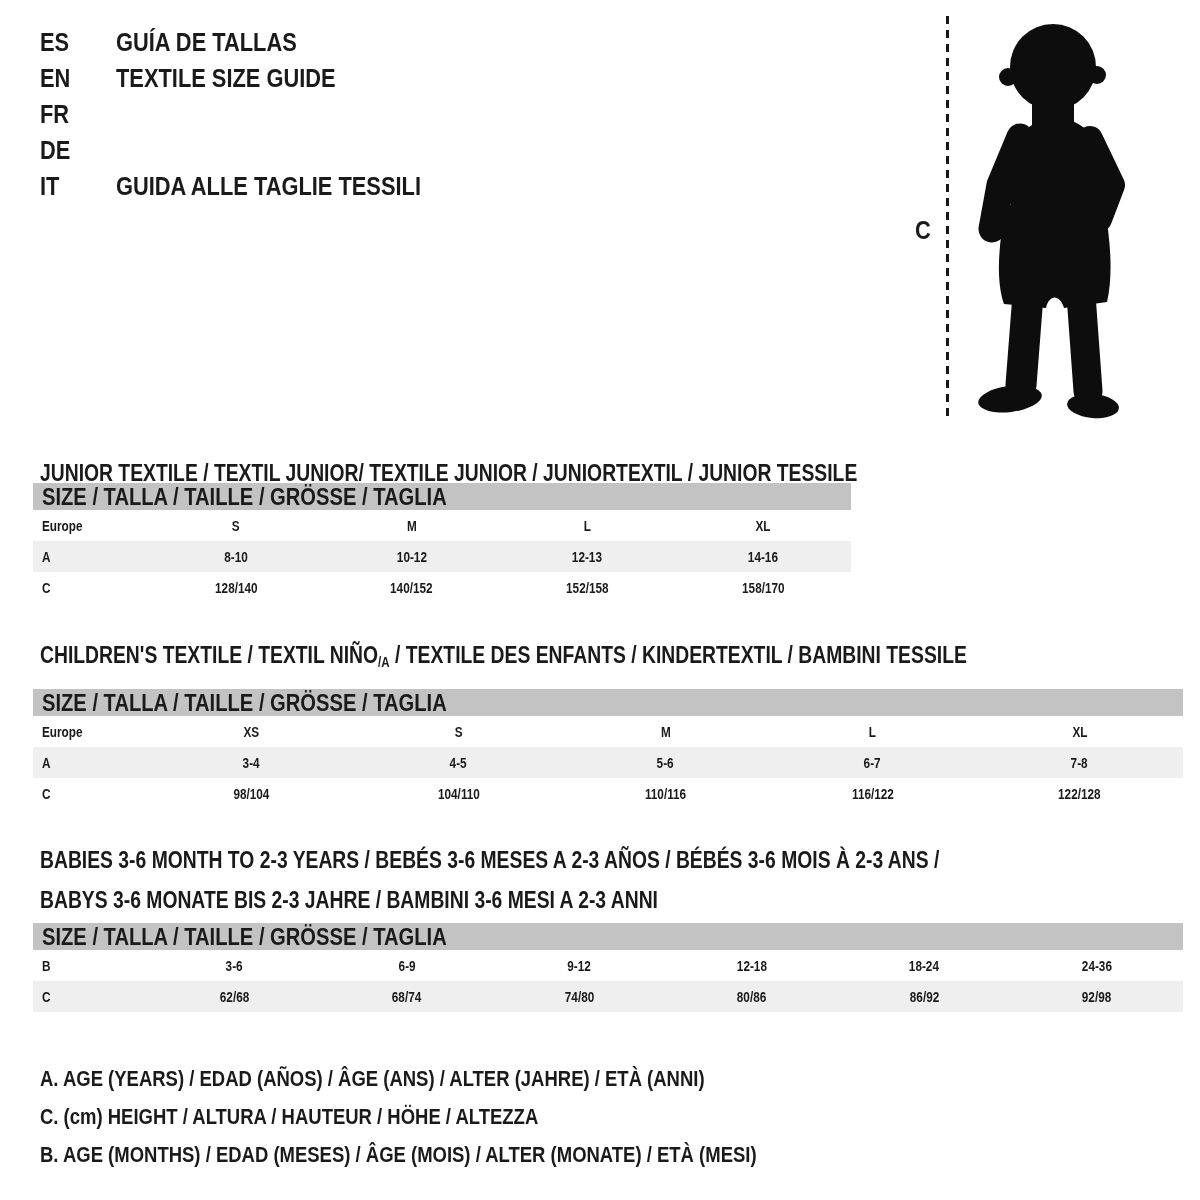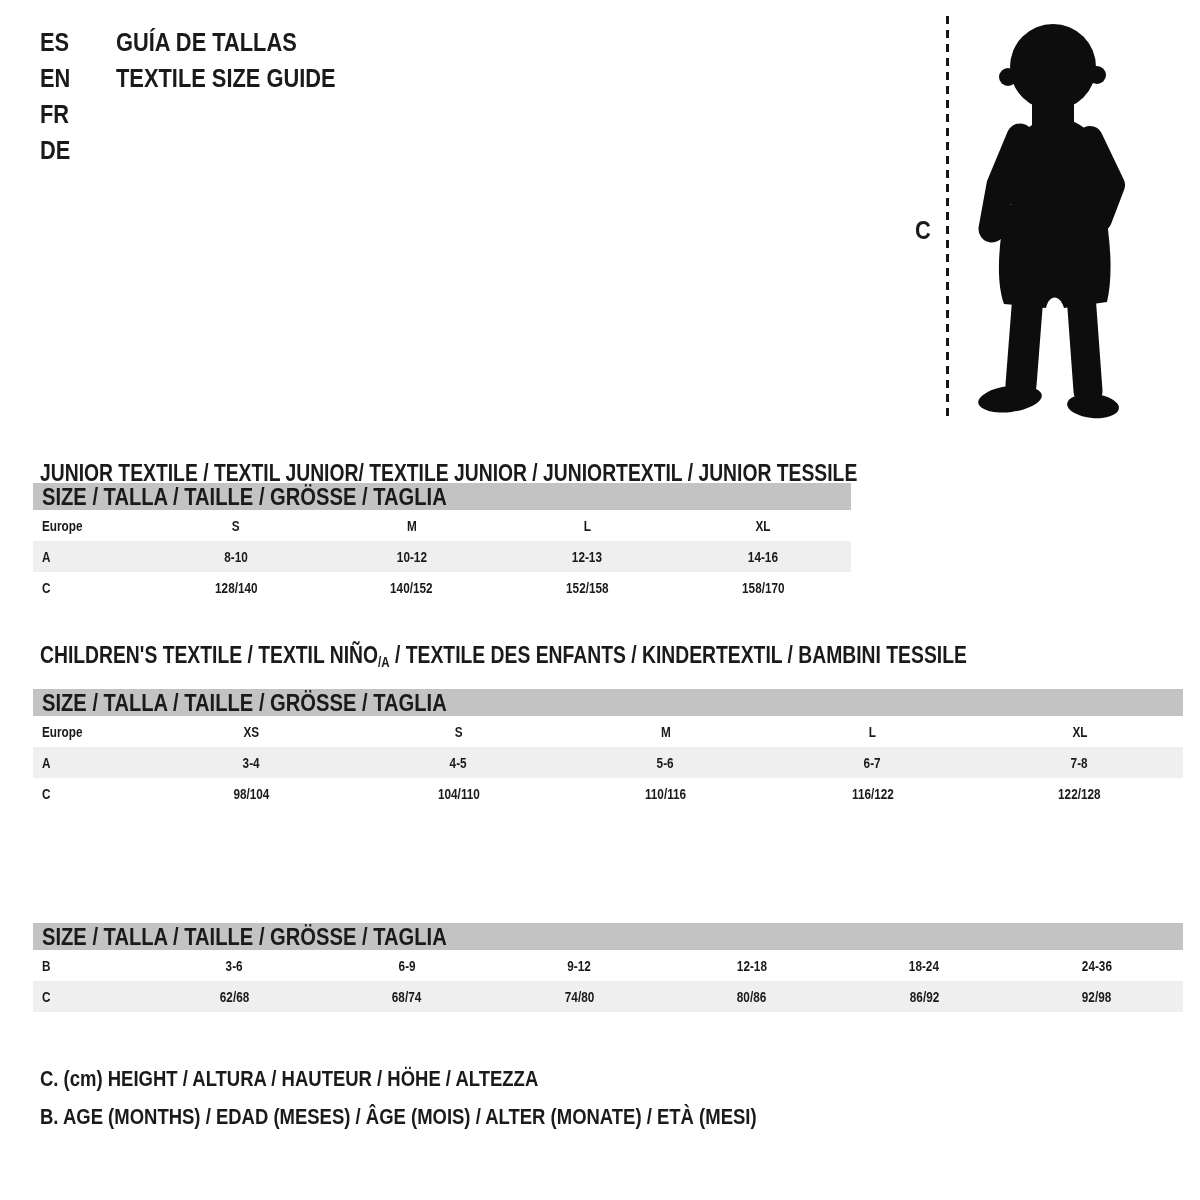--- a/index.html
+++ b/index.html
@@ -54,20 +54,24 @@
     </div>
     <div class="lang-row">
       <div class="lang-code"><span class="cond">EN</span></div>
       <div><span class="cond">TEXTILE SIZE GUIDE</span></div>
     </div>
     <div class="lang-row">
       <div class="lang-code"><span class="cond">FR</span></div>
     </div>
     <div class="lang-row">
       <div class="lang-code"><span class="cond">DE</span></div>
+    </div>
+    <div class="lang-row">
+      <div class="lang-code"><span class="cond">IT</span></div>
+      <div><span class="cond">GUIDA ALLE TAGLIE TESSILI</span></div>
     </div>
   </div>
 
   <svg class="dash-line" width="5" height="404">
     <line x1="2.5" y1="0" x2="2.5" y2="404" stroke="#161616" stroke-width="3" stroke-dasharray="8 6"></line>
   </svg>
   <div class="c-label"><span class="cond">C</span></div>
   <svg class="baby" width="185" height="406" viewBox="0 0 185 406">
     <g fill="#0d0d0d" stroke="none">
       <circle cx="93" cy="54" r="43"></circle>
@@ -139,20 +143,24 @@
     <div class="trow">
       <div class="c0"><span class="cond">C</span></div>
       <div class="cell"><span class="cond-c">98/104</span></div>
       <div class="cell"><span class="cond-c">104/110</span></div>
       <div class="cell"><span class="cond-c">110/116</span></div>
       <div class="cell"><span class="cond-c">116/122</span></div>
       <div class="cell"><span class="cond-c">122/128</span></div>
     </div>
   </div>
 
+  <div class="sec-title title-babies">
+    <div><span class="cond">BABIES 3-6 MONTH TO 2-3 YEARS / BEBÉS 3-6 MESES A 2-3 AÑOS / BÉBÉS 3-6 MOIS À 2-3 ANS /</span></div>
+    <div><span class="cond">BABYS 3-6 MONATE BIS 2-3 JAHRE / BAMBINI 3-6 MESI A 2-3 ANNI</span></div>
+  </div>
   <div class="table tbl-babies">
     <div class="size-bar"><span class="cond">SIZE / TALLA / TAILLE / GRÖSSE / TAGLIA</span></div>
     <div class="trow">
       <div class="c0"><span class="cond">B</span></div>
       <div class="cell"><span class="cond-c">3-6</span></div>
       <div class="cell"><span class="cond-c">6-9</span></div>
       <div class="cell"><span class="cond-c">9-12</span></div>
       <div class="cell"><span class="cond-c">12-18</span></div>
       <div class="cell"><span class="cond-c">18-24</span></div>
       <div class="cell"><span class="cond-c">24-36</span></div>
@@ -162,17 +170,18 @@
       <div class="cell"><span class="cond-c">62/68</span></div>
       <div class="cell"><span class="cond-c">68/74</span></div>
       <div class="cell"><span class="cond-c">74/80</span></div>
       <div class="cell"><span class="cond-c">80/86</span></div>
       <div class="cell"><span class="cond-c">86/92</span></div>
       <div class="cell"><span class="cond-c">92/98</span></div>
     </div>
   </div>
 
   <div class="legend">
+    <div class="legend-line"><span class="cond">A. AGE (YEARS) / EDAD (AÑOS) / ÂGE (ANS) / ALTER (JAHRE) / ETÀ (ANNI)</span></div>
     <div class="legend-line"><span class="cond">C. (cm) HEIGHT / ALTURA / HAUTEUR / HÖHE / ALTEZZA</span></div>
     <div class="legend-line"><span class="cond">B. AGE (MONTHS) / EDAD (MESES) / ÂGE (MOIS) / ALTER (MONATE) / ETÀ (MESI)</span></div>
   </div>
 
 </div>
 
 </body></html>

